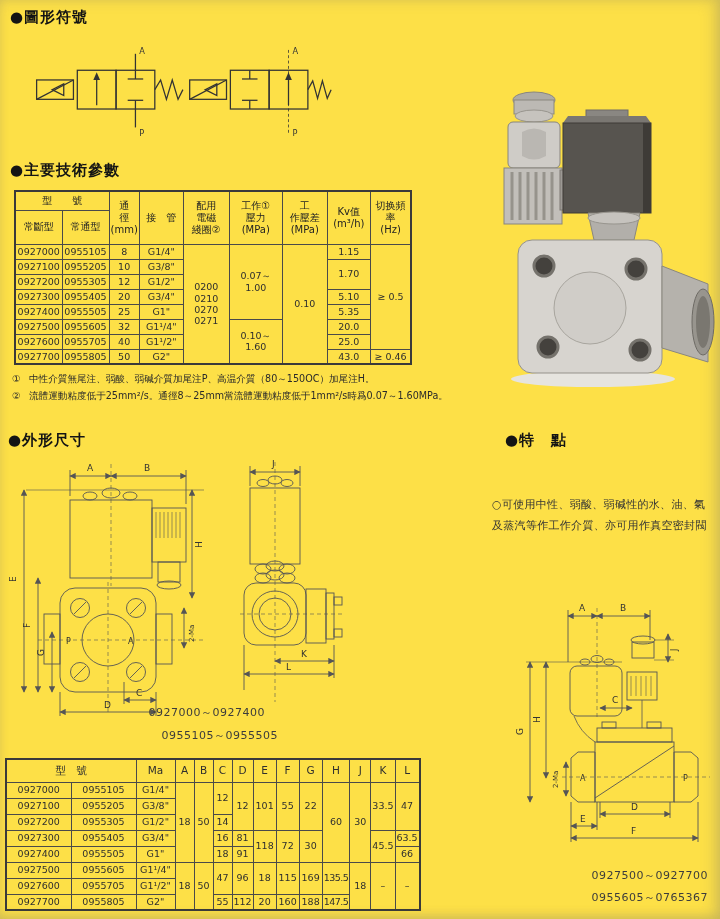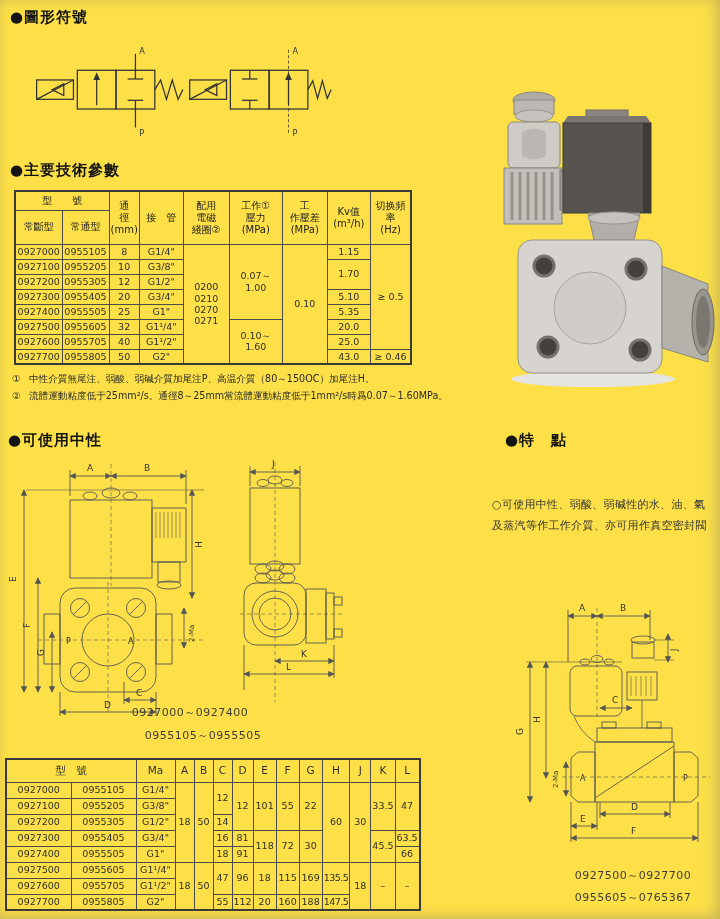--- a/index.html
+++ b/index.html
@@ -16,33 +16,33 @@
   .ptable tbody td{height:15px}
   .dtable{position:absolute;left:5px;top:758px;border:2px solid #3a3a3a}
   .dtable th,.dtable td{border:1px solid #4a4a4a;font-size:9.5px;font-weight:normal;color:#2e2e2e;
         text-align:center;vertical-align:middle;padding:0 1px;line-height:1.1}
   .dtable thead th{height:23px;font-size:10.5px}
   .dtable tbody td{height:16px}
   .pre{white-space:pre-line}
   .sm{font-size:8px;letter-spacing:-.5px}
   .note-row{position:absolute;display:flex;font-size:9.6px;color:#2a2a2a;white-space:nowrap}
   .note-mark{width:17px;flex:0 0 17px}
-  .caption{position:absolute;font-size:11px;color:#3c3c3c;letter-spacing:.5px;text-align:center;width:150px;white-space:nowrap}
+  .caption{position:absolute;font-size:11px;color:#3c3c3c;letter-spacing:.5px;text-align:right;width:150px;white-space:nowrap}
   .feature-line{position:absolute;font-size:11px;color:#333;white-space:nowrap;letter-spacing:.3px}
   svg{position:absolute;overflow:visible}
   svg text{fill:#333;font-family:"DejaVu Sans","Liberation Sans",sans-serif}
 </style>
 </head>
 <body>
 
 <div class="page">
 
   <div class="sec-title" style="left:10px;top:8px">●圖形符號</div>
   <div class="sec-title" style="left:10px;top:161px">●主要技術參數</div>
-  <div class="sec-title" style="left:8px;top:431px">●可使用中性</div>
+  <div class="sec-title" style="left:8px;top:431px">●外形尺寸</div>
   <div class="sec-title" style="left:505px;top:431px">●特　點</div>
 
   <svg style="left:25px;top:38px" width="310" height="112" viewBox="0 0 320 115">
     <g stroke="#333" fill="none" stroke-width="1.3">
 
       <rect x="12" y="43" width="38" height="20"></rect>
       <line x1="12" y1="63" x2="50" y2="43"></line>
       <path d="M40 47 L28 53 L40 59 Z"></path>
       <rect x="54" y="33" width="40" height="40"></rect>
       <rect x="94" y="33" width="40" height="40"></rect>

